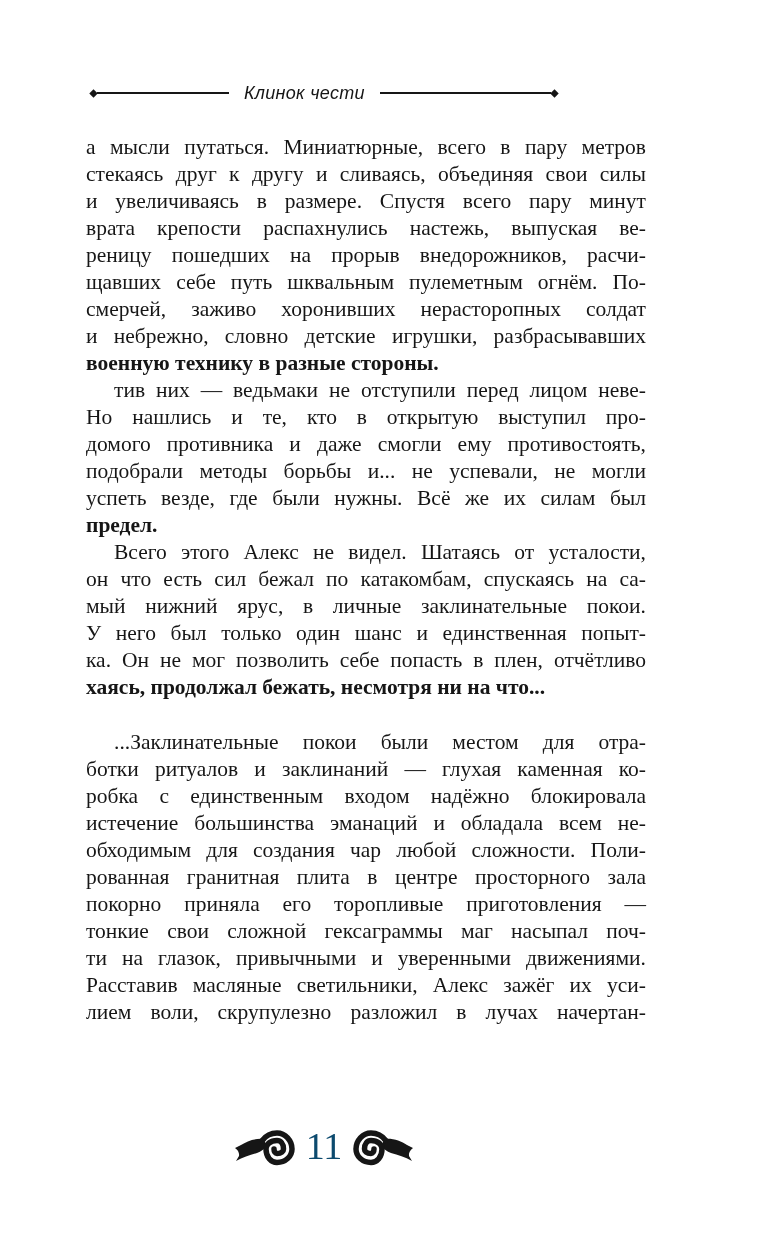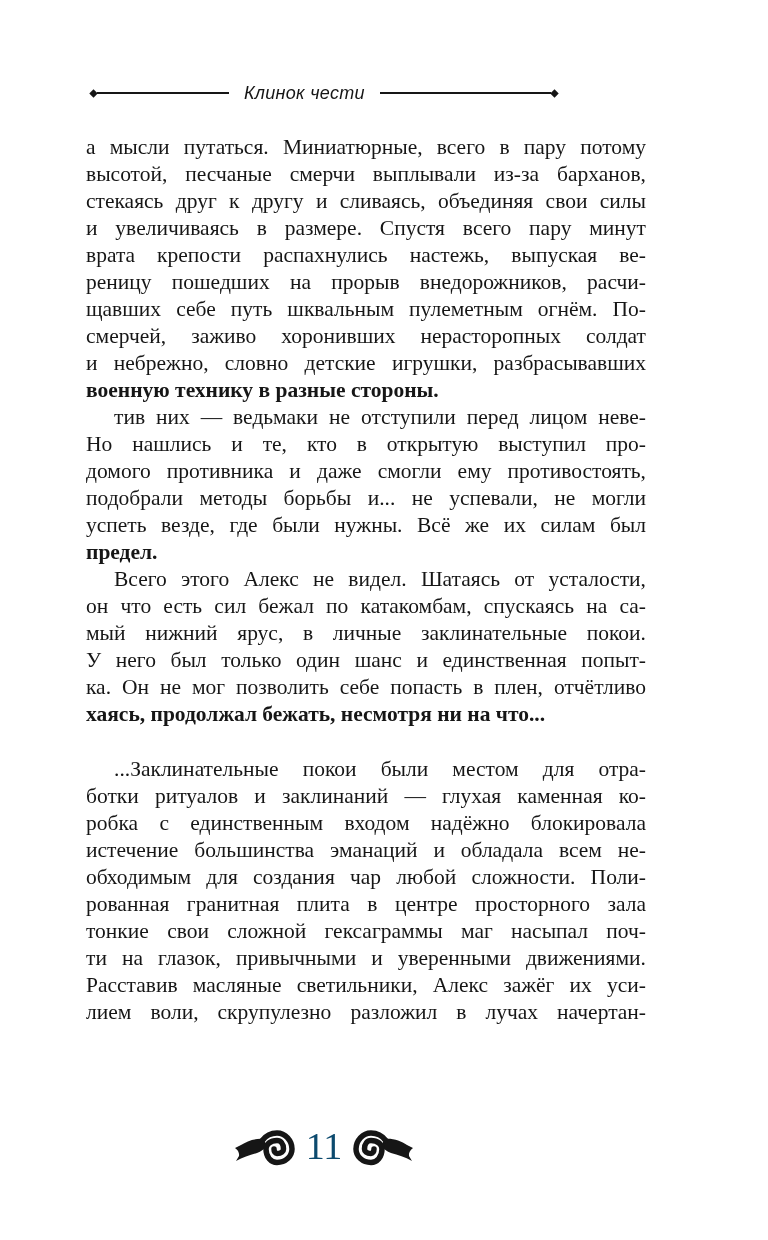--- a/index.html
+++ b/index.html
@@ -107,22 +107,21 @@
   <header class="running-header">
     <span class="diamond"></span>
     <span class="rule left"></span>
     <span class="header-title">Клинок чести</span>
     <span class="rule right"></span>
     <span class="diamond"></span>
   </header>
 
   <main class="body-text">
       <div class="para">
-        <div class="line">а мысли путаться. Миниатюрные, всего в пару потому</div>
-        <div class="line">высотой, песчаные смерчи выплывали из-за барханов,</div>
+        <div class="line">а мысли путаться. Миниатюрные, всего в пару метров</div>
         <div class="line">стекаясь друг к другу и сливаясь, объединяя свои силы</div>
         <div class="line">и увеличиваясь в размере. Спустя всего пару минут</div>
         <div class="line">врата крепости распахнулись настежь, выпуская ве-</div>
         <div class="line">реницу пошедших на прорыв внедорожников, расчи-</div>
         <div class="line">щавших себе путь шквальным пулеметным огнём. По-</div>
         <div class="line">смерчей, заживо хоронивших нерасторопных солдат</div>
         <div class="line">и небрежно, словно детские игрушки, разбрасывавших</div>
         <div class="line para-end">военную технику в разные стороны.</div>
       </div>
       <div class="para indent">
@@ -141,20 +140,21 @@
         <div class="line">ка. Он не мог позволить себе попасть в плен, отчётливо</div>
         <div class="line para-end">хаясь, продолжал бежать, несмотря ни на что...</div>
       </div>
       <div class="para indent gap">
         <div class="line">...Заклинательные покои были местом для отра-</div>
         <div class="line">ботки ритуалов и заклинаний — глухая каменная ко-</div>
         <div class="line">робка с единственным входом надёжно блокировала</div>
         <div class="line">истечение большинства эманаций и обладала всем не-</div>
         <div class="line">обходимым для создания чар любой сложности. Поли-</div>
         <div class="line">рованная гранитная плита в центре просторного зала</div>
+        <div class="line">покорно приняла его торопливые приготовления —</div>
         <div class="line">тонкие свои сложной гексаграммы маг насыпал поч-</div>
         <div class="line">ти на глазок, привычными и уверенными движениями.</div>
         <div class="line">Расставив масляные светильники, Алекс зажёг их уси-</div>
         <div class="line">лием воли, скрупулезно разложил в лучах начертан-</div>
       </div>
     </main>
 
   <footer class="page-footer">
     <svg class="ornament" viewBox="0 0 62 36">
       <path d="M31 9 C22 8 14 11 8 15 L2 18 C5 20 6.5 23 6 26 L3 31 C10 27 17 25 24 23 C28 21.5 31.5 18.5 34 16 C32.5 14 31.5 11.5 31 9 Z" fill="#161616"></path>

